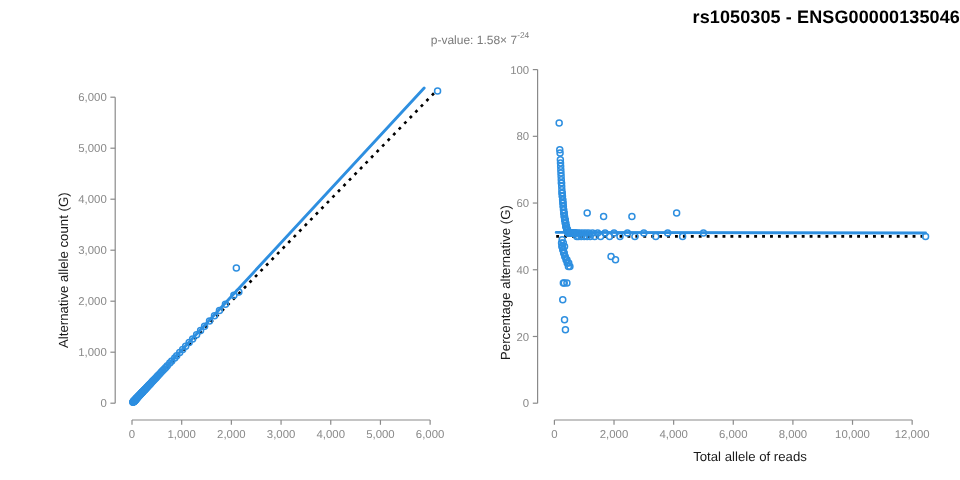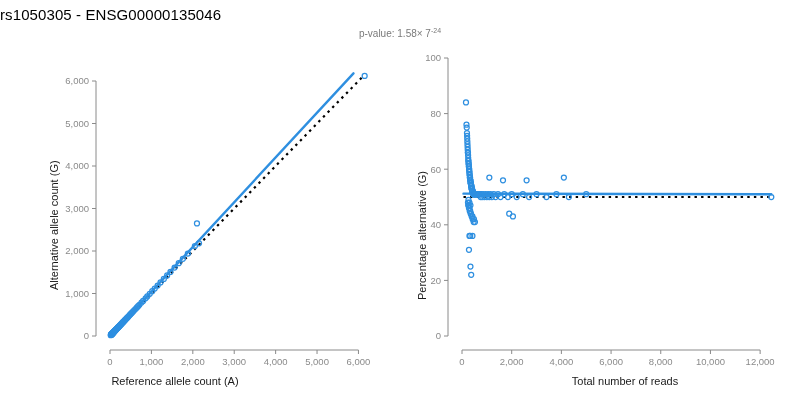--- a/index.html
+++ b/index.html
@@ -19,23 +19,23 @@
     position: absolute;
     left: 0; top: 0;
     width: 800px;
     height: 400px;
   }
   .title {
     position: absolute;
     left: 0;
     top: 6px;
     width: 800px;
-    text-align: left;
+    text-align: right;
     font-size: 15px;
-    font-weight: normal;
+    font-weight: bold;
     color: #000000;
     letter-spacing: 0.1px;
   }
   .subtitle {
     position: absolute;
     left: 0;
     top: 27px;
     width: 800px;
     text-align: center;
     font-size: 10px;
@@ -222,21 +222,20 @@
         <circle cx="174.59375" cy="267.575" r="2.5" fill="none" stroke="#2e8fe0" stroke-width="1.25"></circle>
         <circle cx="178.734375" cy="263.155" r="2.5" fill="none" stroke="#2e8fe0" stroke-width="1.25"></circle>
         <circle cx="182.875" cy="258.82" r="2.5" fill="none" stroke="#2e8fe0" stroke-width="1.25"></circle>
         <circle cx="187.84375" cy="253.55" r="2.5" fill="none" stroke="#2e8fe0" stroke-width="1.25"></circle>
         <circle cx="194.8828125" cy="246.07" r="2.5" fill="none" stroke="#2e8fe0" stroke-width="1.25"></circle>
         <circle cx="196.953125" cy="223.375" r="2.5" fill="none" stroke="#2e8fe0" stroke-width="1.25"></circle>
         <circle cx="199.0234375" cy="243.35" r="2.5" fill="none" stroke="#2e8fe0" stroke-width="1.25"></circle>
         <circle cx="364.6484375" cy="75.89999999999998" r="2.5" fill="none" stroke="#2e8fe0" stroke-width="1.25"></circle>
       </svg>
     <div class="axis-title y" style="left:48px; top:290px;">Alternative allele count (G)</div>
-    <div class="axis-title" style="left:175px; top:375px; transform:translateX(-50%);">Reference allele count (A)</div>
   </div>
 
   <div class="panel" id="panel-right" style="left:400px; width:400px; height:400px;">
     <svg id="svg-right" width="400" height="400">
         <line x1="48" y1="58" x2="48" y2="336" stroke="#8a8a8a" stroke-width="1"></line>
         <line x1="44" y1="336" x2="48" y2="336" stroke="#8a8a8a" stroke-width="1"></line>
         <text x="41" y="339.4" text-anchor="end" class="tick" fill="#8a8a8a">0</text>
         <line x1="44" y1="280.4" x2="48" y2="280.4" stroke="#8a8a8a" stroke-width="1"></line>
         <text x="41" y="283.79999999999995" text-anchor="end" class="tick" fill="#8a8a8a">20</text>
         <line x1="44" y1="224.8" x2="48" y2="224.8" stroke="#8a8a8a" stroke-width="1"></line>
@@ -387,16 +386,16 @@
         <circle cx="70.446875" cy="266.5" r="2.5" fill="none" stroke="#2e8fe0" stroke-width="1.25"></circle>
         <circle cx="71.1921875" cy="274.84" r="2.5" fill="none" stroke="#2e8fe0" stroke-width="1.25"></circle>
         <circle cx="89.328125" cy="177.54000000000002" r="2.5" fill="none" stroke="#2e8fe0" stroke-width="1.25"></circle>
         <circle cx="102.9921875" cy="180.32" r="2.5" fill="none" stroke="#2e8fe0" stroke-width="1.25"></circle>
         <circle cx="126.59375" cy="180.32" r="2.5" fill="none" stroke="#2e8fe0" stroke-width="1.25"></circle>
         <circle cx="163.859375" cy="177.54000000000002" r="2.5" fill="none" stroke="#2e8fe0" stroke-width="1.25"></circle>
         <circle cx="109.203125" cy="213.68" r="2.5" fill="none" stroke="#2e8fe0" stroke-width="1.25"></circle>
         <circle cx="112.9296875" cy="216.46" r="2.5" fill="none" stroke="#2e8fe0" stroke-width="1.25"></circle>
       </svg>
     <div class="axis-title y" style="left:16px; top:300px;">Percentage alternative (G)</div>
-    <div class="axis-title" style="left:225px; top:375px; transform:translateX(-50%);">Total number of reads</div>
+    <div class="axis-title" style="left:225px; top:375px; transform:translateX(-50%);">Total allele of reads</div>
   </div>
 
 </div>
 
 </body></html>

